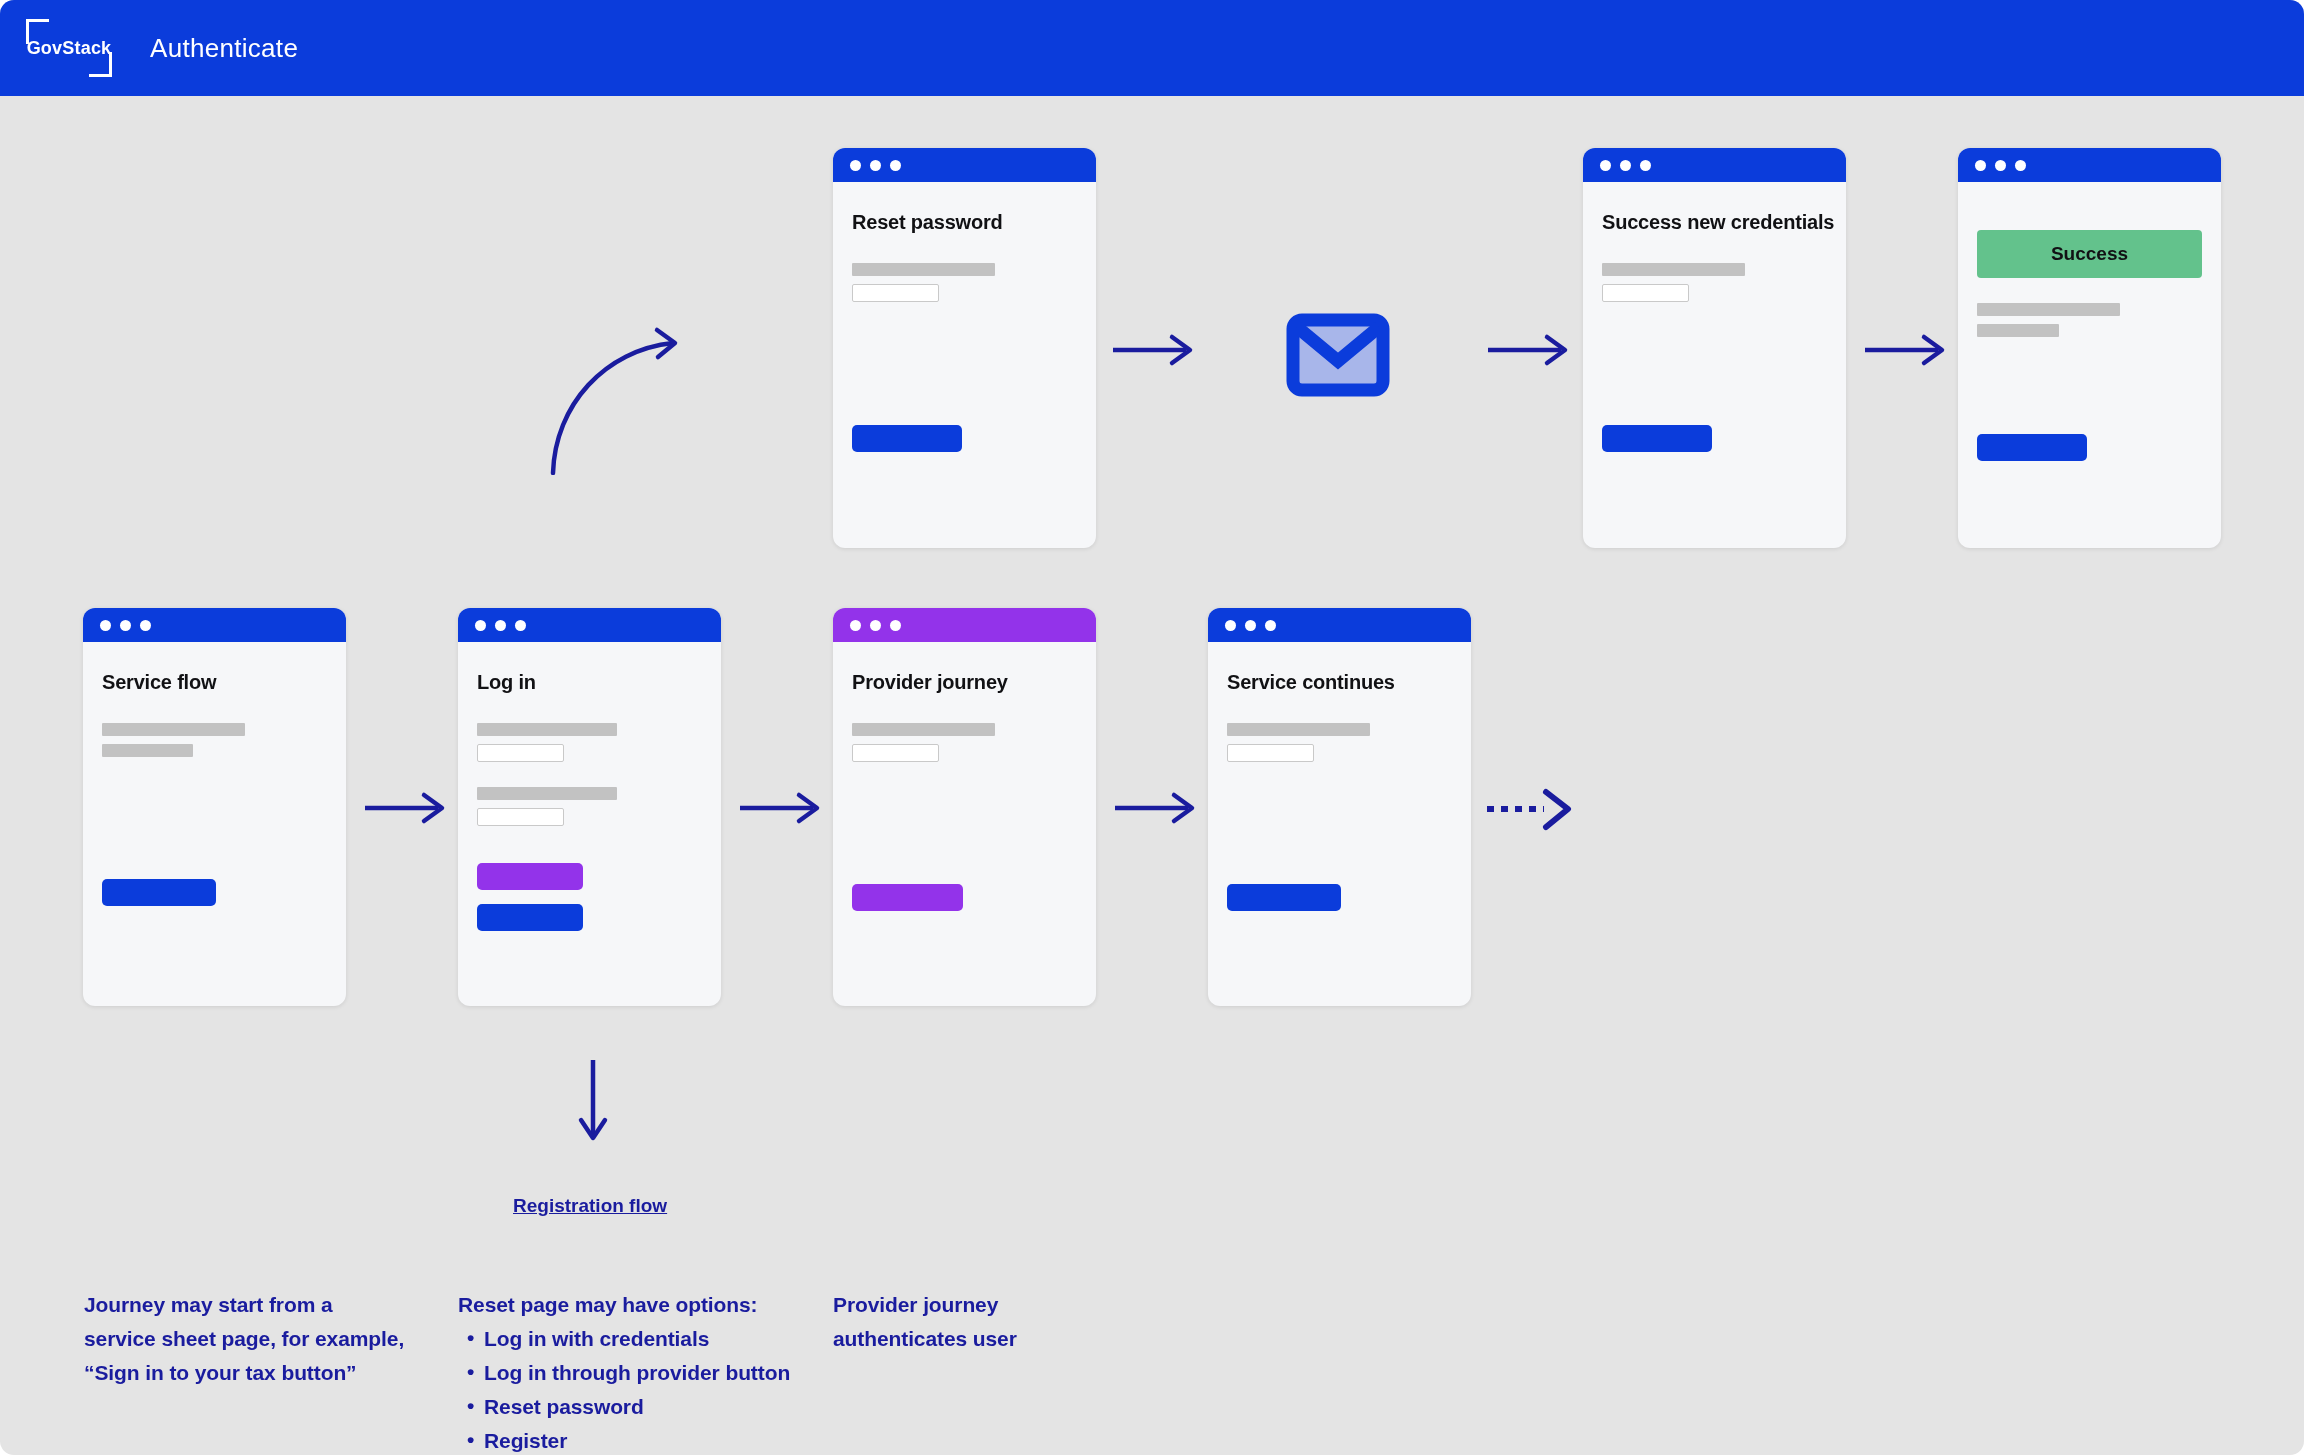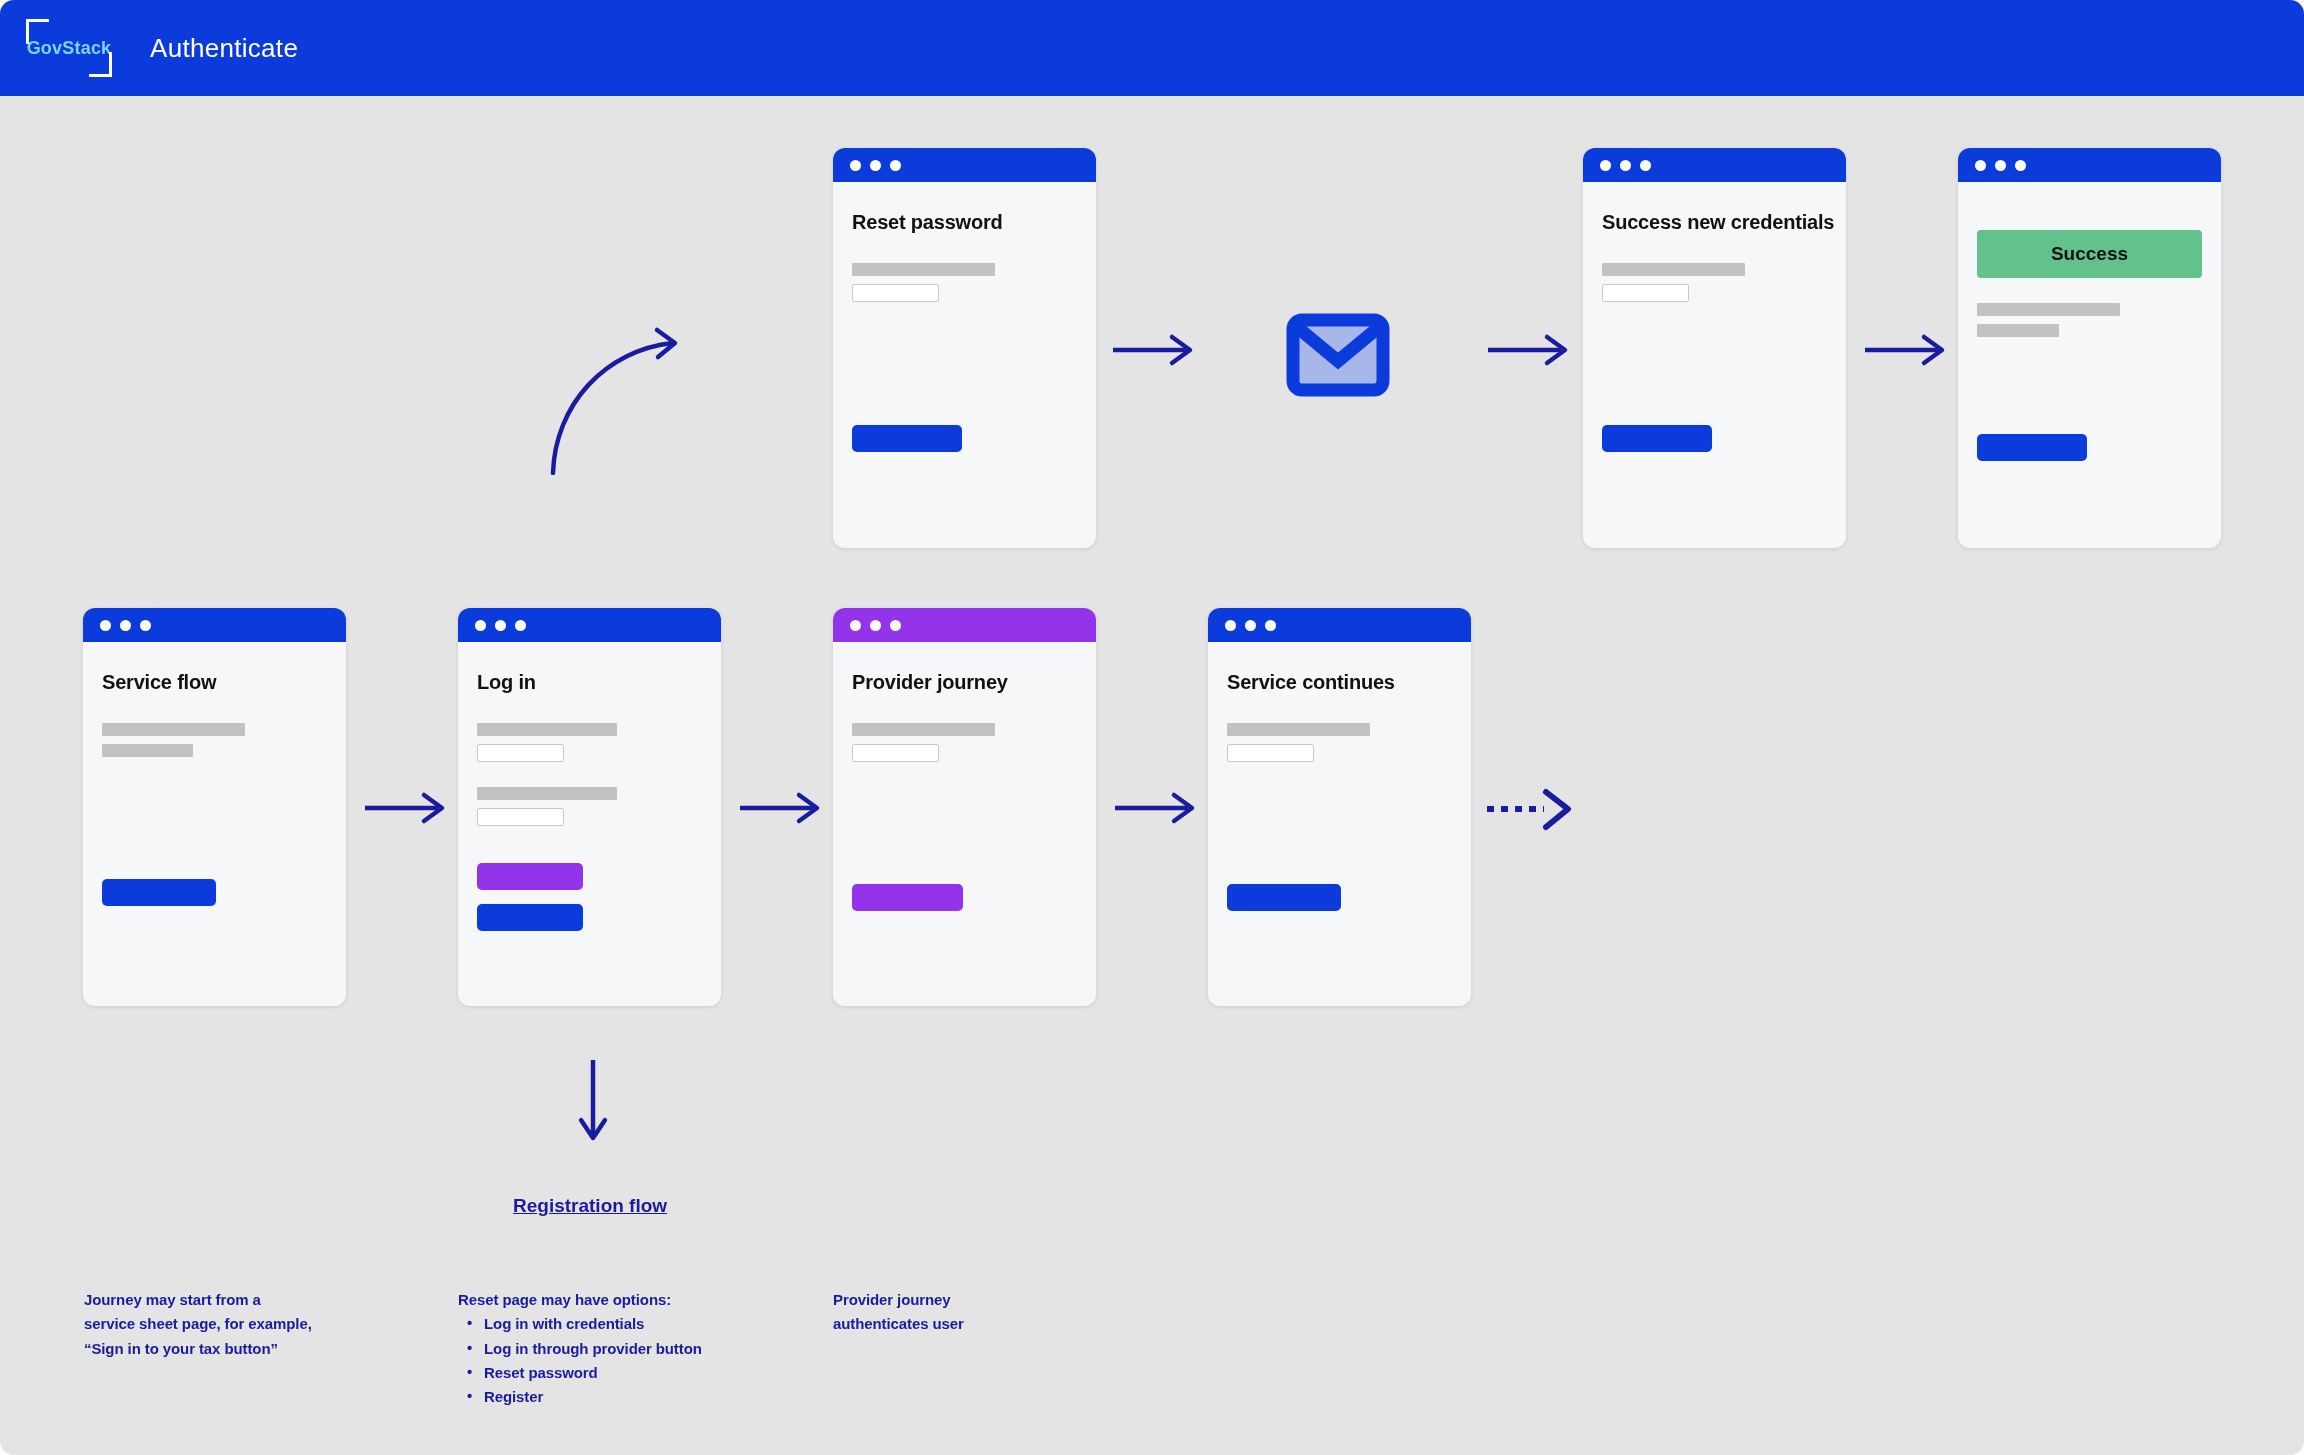--- a/index.html
+++ b/index.html
@@ -51,21 +51,21 @@
   }
   #logo-wrap .br.tl {
     left: 0; top: 0;
     border-width: 3px 0 0 3px;
   }
   #logo-wrap .br.brr {
     right: 0; bottom: 0;
     border-width: 0 3px 3px 0;
   }
   #logo-text {
-    color: #7dd3fc;
+    color: #ffffff;
     font-size: 18px;
     font-weight: 700;
     letter-spacing: 0.2px;
     white-space: nowrap;
   }
   #appbar-title {
     color: #ffffff;
     font-size: 26px;
     font-weight: 400;
     margin-left: 38px;
@@ -138,21 +138,21 @@
 
   
   .conn {
     position: absolute;
   }
 
   
   .note {
     position: absolute;
     color: #1A1C9E;
-    font-size: 15px;
+    font-size: 21px;
     font-weight: 700;
     line-height: 1.62;
     letter-spacing: -0.1px;
   }
   .note ul {
     margin: 0;
     padding-left: 26px;
     list-style: none;
   }
   .note ul li {

